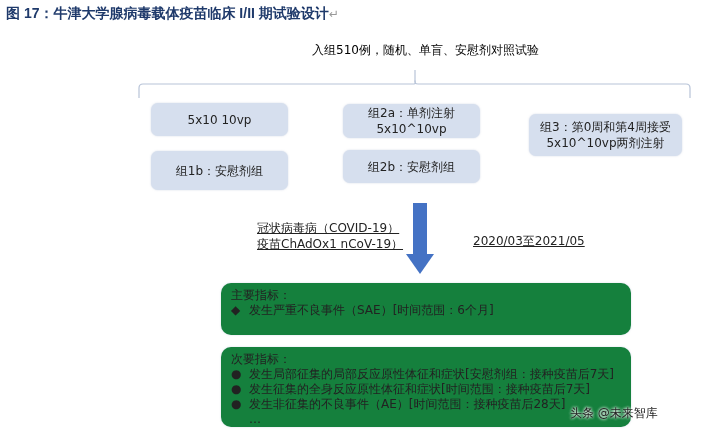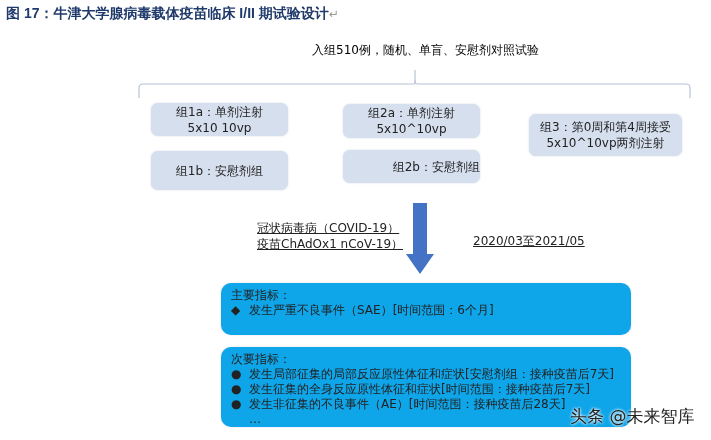--- a/index.html
+++ b/index.html
@@ -7,56 +7,55 @@
          font-family:"DejaVu Sans","Liberation Sans",sans-serif; color:#222; }
   .title { position:absolute; left:6px; top:5px; font-size:14px; font-weight:bold; color:#1f3a6b;
            font-family:"Liberation Sans","DejaVu Sans",sans-serif; white-space:nowrap; }
   .title .mark { color:#999; font-weight:normal; font-size:12px; }
   .top-label { position:absolute; left:312px; top:42px; font-size:12px; color:#000000; white-space:nowrap; }
   .brace { position:absolute; left:0; top:0; }
   .box { position:absolute; background:#d6dfee; border-radius:7px; text-align:center;
          font-size:12px; color:#222; display:flex; flex-direction:column; justify-content:center;
          line-height:16px; box-shadow:0 0 2px rgba(120,140,180,0.35); }
   .mid-text { position:absolute; font-size:12px; color:#222; white-space:nowrap; line-height:16px;text-decoration:underline; }
-  .result { position:absolute; background:#0ea5e9; border-radius:10px; font-size:12px;
+  .result { position:absolute; background:#15803d; border-radius:10px; font-size:12px;
             color:#222; line-height:15px; padding:6px 10px; box-sizing:border-box;
             box-shadow:0 0 2px rgba(120,140,180,0.35); }
   .result .item { white-space:nowrap; }
   .result .bullet { display:inline-block; width:18px; }
-  .watermark { position:absolute; left:570px; top:405px; font-size:17px; color:#222; white-space:nowrap;
+  .watermark { position:absolute; left:570px; top:405px; font-size:12px; color:#222; white-space:nowrap;
                text-shadow:0 0 3px #fff, 0 0 3px #fff; }
 </style>
 </head>
 <body>
 
 <div class="title">
   <span>图 17：牛津大学腺病毒载体疫苗临床 I/II 期试验设计</span><span class="mark">↵</span>
 </div>
 
 <div class="top-label">入组510例，随机、单盲、安慰剂对照试验</div>
 
 <svg class="brace" width="711" height="440">
   <path d="M139,98 L139,88 Q139,84 143,84 L414,84 Q416,84 415,80 L415,70 M415,80 Q414,84 418,84 L686,84 Q690,84 690,88 L690,98" fill="none" stroke="#b8c4d8" stroke-width="1.2"></path>
 
   <rect x="413" y="203" width="14" height="52" fill="#4472c4"></rect>
   <polygon points="406,254 434,254 420,274" fill="#4472c4"></polygon>
 </svg>
 
 <div class="box" style="left:151px; top:103px; width:137px; height:33px;">
-  <div>组1a：单剂注射</div>
   <div>5x10 10vp</div>
 </div>
 <div class="box" style="left:151px; top:151px; width:137px; height:39px;">
   <div>组1b：安慰剂组</div>
 </div>
 <div class="box" style="left:343px; top:104px; width:137px; height:34px;">
   <div>组2a：单剂注射</div>
   <div>5x10^10vp</div>
 </div>
-<div class="box" style="left:343px; top:150px; width:137px; height:33px;align-items:flex-end;">
+<div class="box" style="left:343px; top:150px; width:137px; height:33px;">
   <div>组2b：安慰剂组</div>
 </div>
 <div class="box" style="left:529px; top:114px; width:153px; height:42px;">
   <div>组3：第0周和第4周接受</div>
   <div>5x10^10vp两剂注射</div>
 </div>
 
 <div class="mid-text" style="left:257px; top:220px;">
   <div>冠状病毒病（COVID-19）</div>
   <div>疫苗ChAdOx1 nCoV-19）</div>

